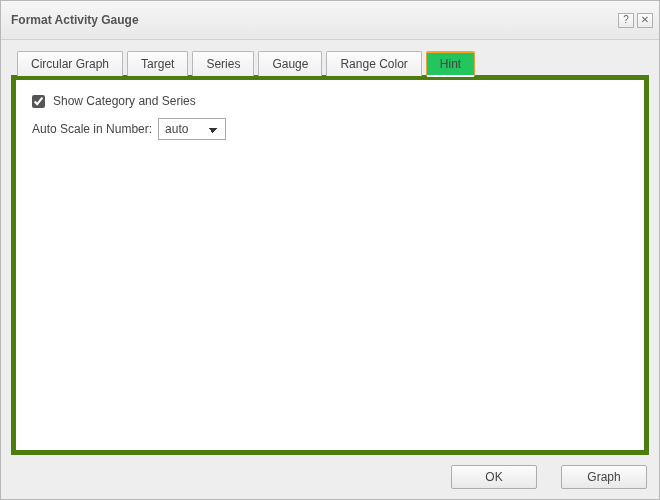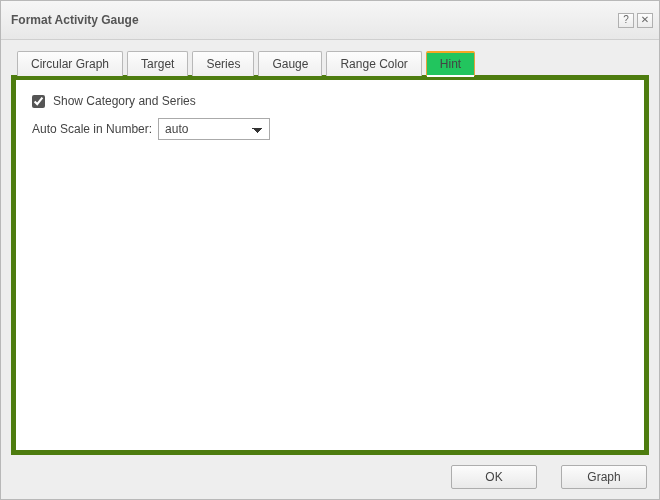--- a/index.html
+++ b/index.html
@@ -115,21 +115,21 @@
     .field-row {
       display: flex;
       align-items: center;
       gap: 6px;
     }
     .field-label {
       font-size: 12px;
       color: #444;
     }
     .select {
-      width: 112px;
+      width: 68px;
       height: 22px;
       border: 1px solid #aaa;
       background: #fff;
       font-size: 12px;
       padding: 1px 18px 1px 6px;
       position: relative;
       color: #444;
       appearance: none;
       background-image: linear-gradient(45deg, transparent 50%, #333 50%),
                         linear-gradient(135deg, #333 50%, transparent 50%);

